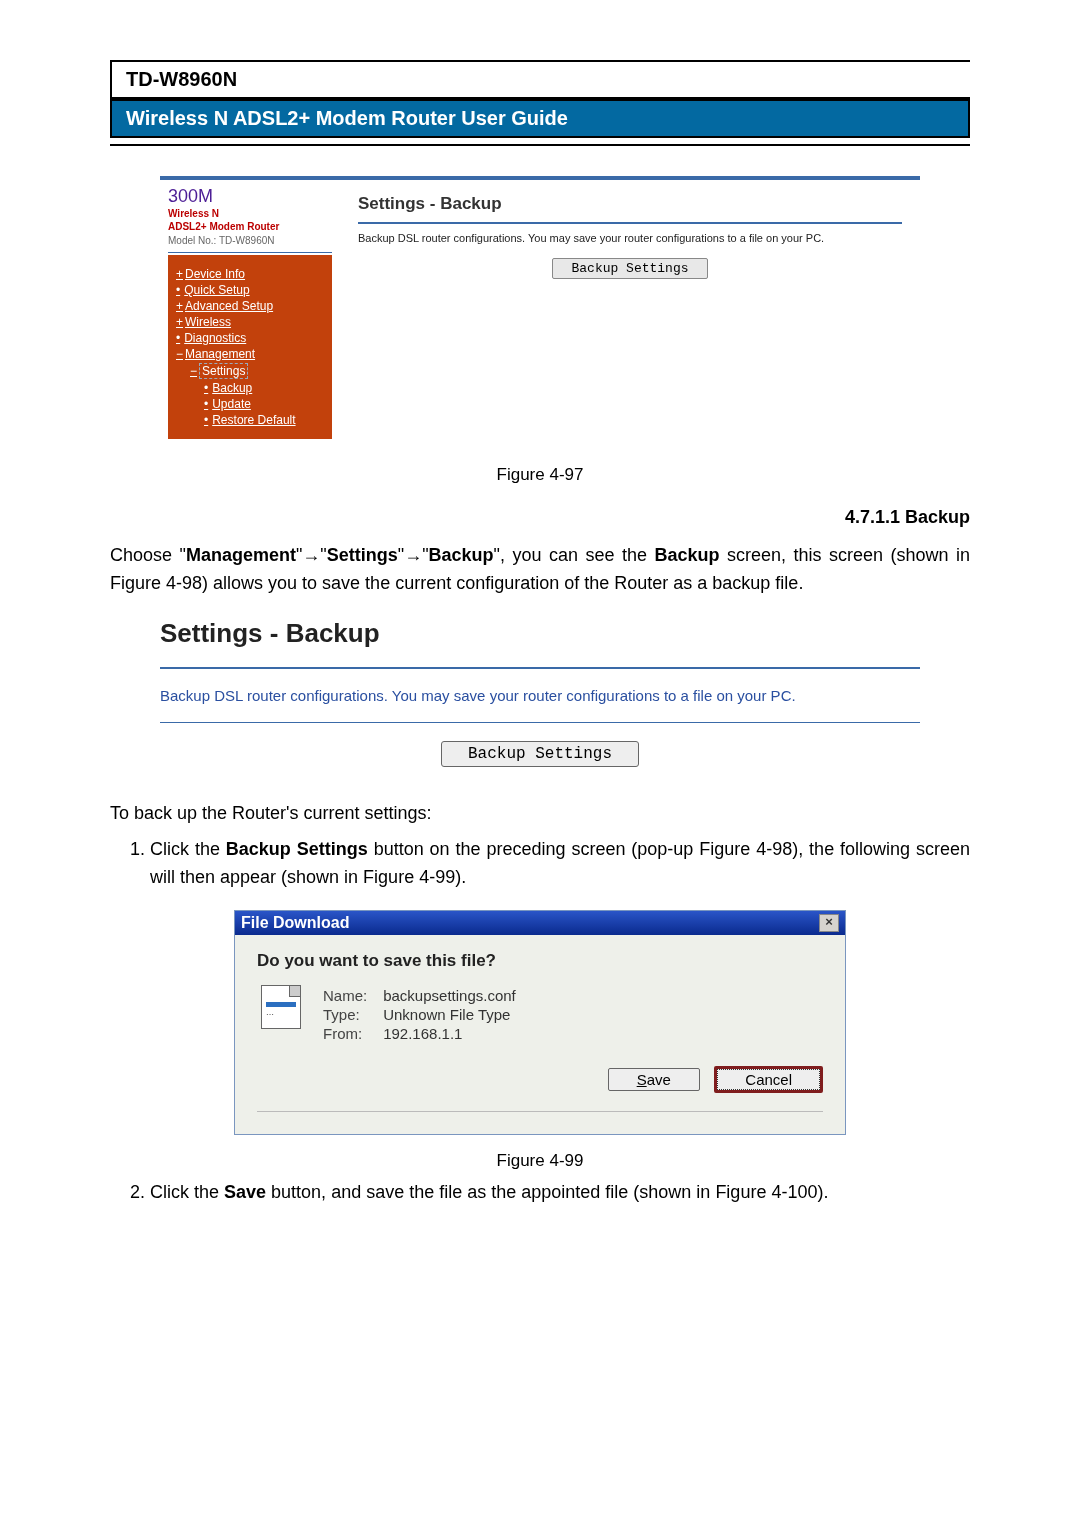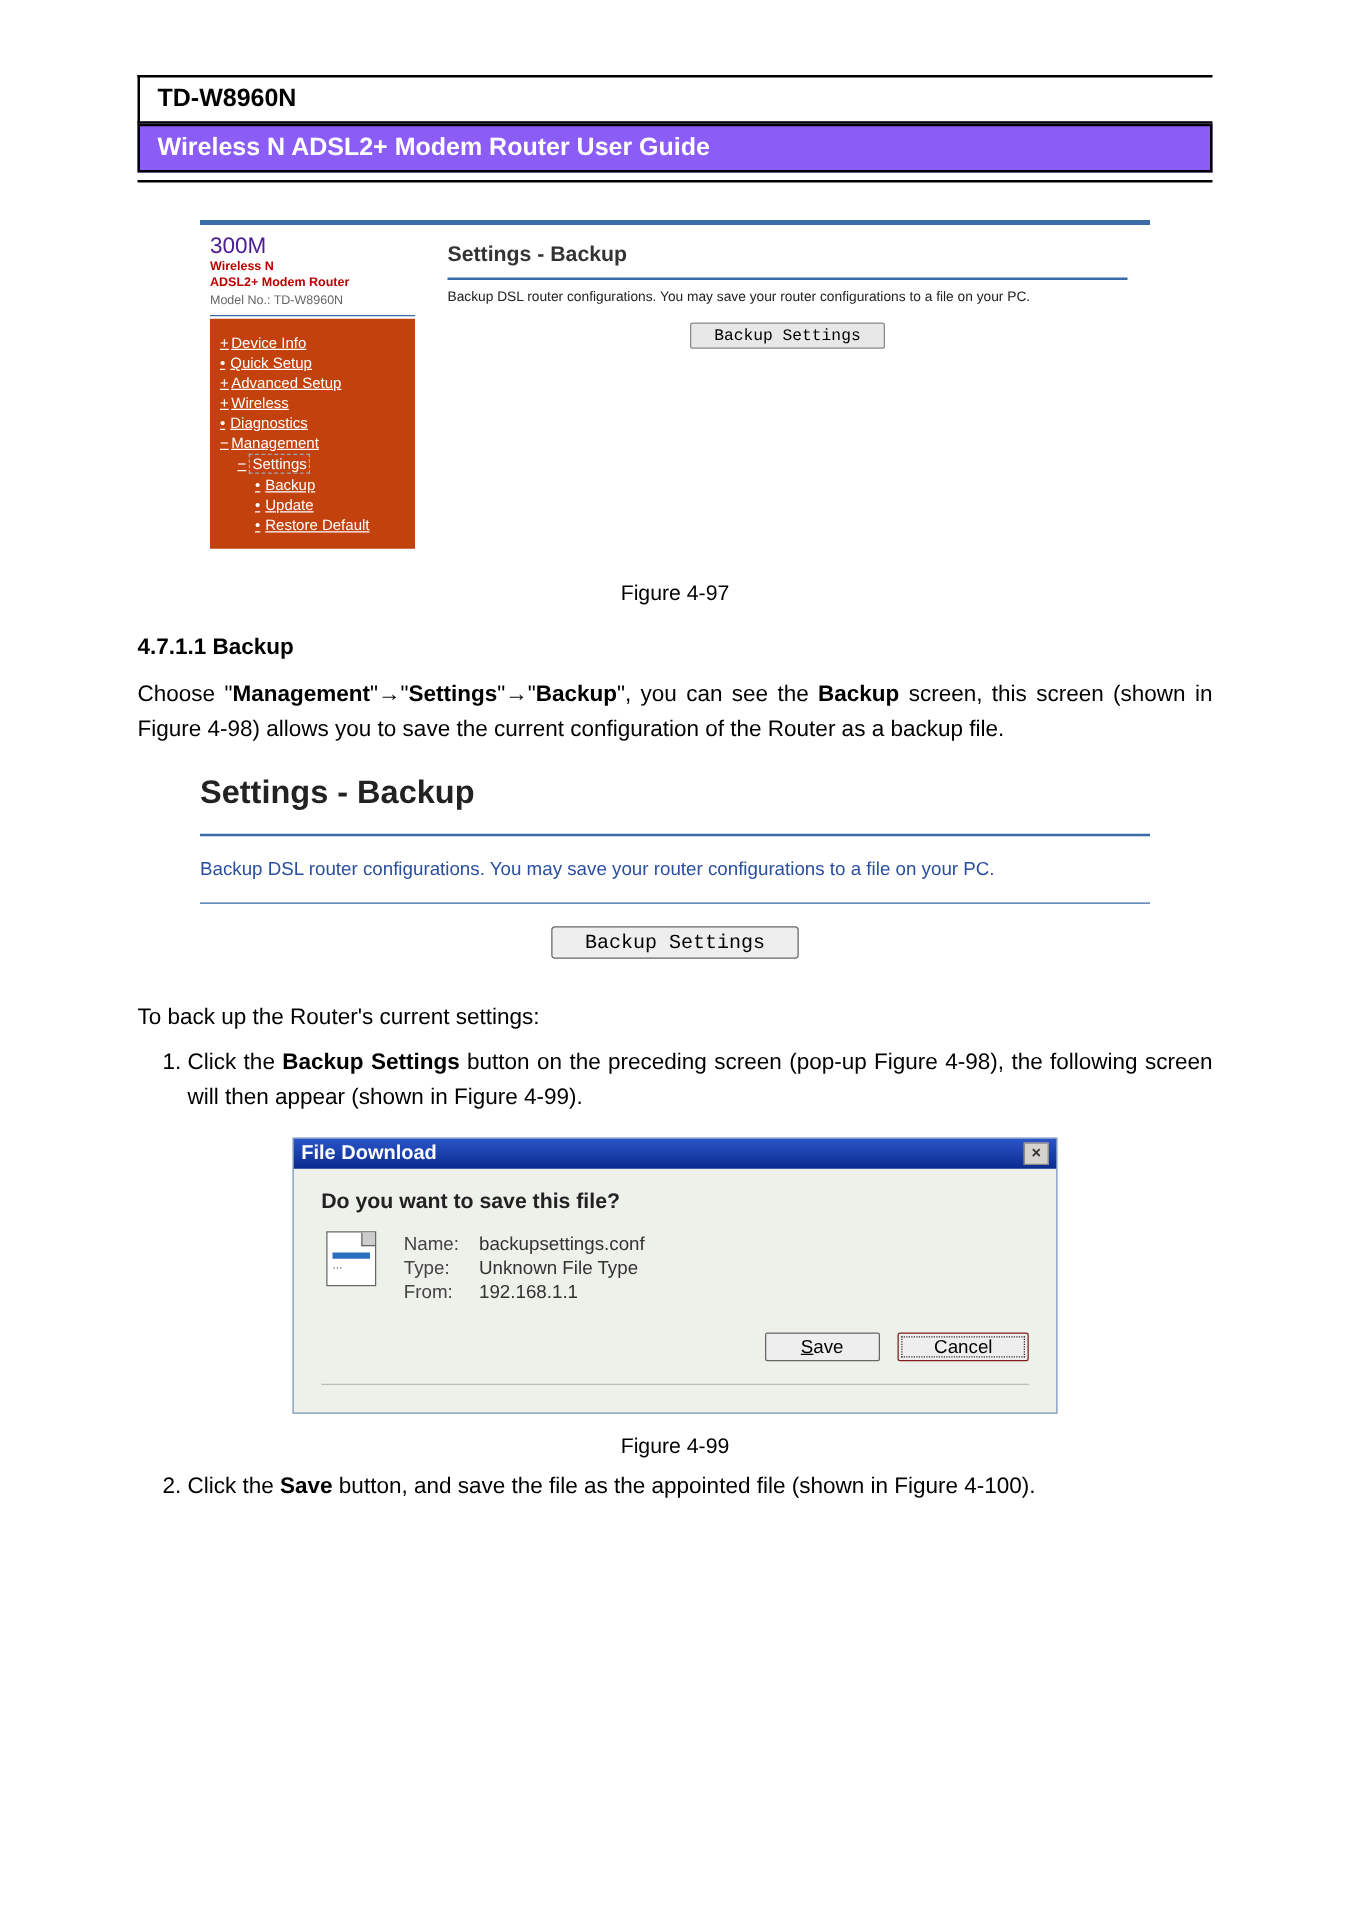--- a/index.html
+++ b/index.html
@@ -1,19 +1,19 @@
 <!DOCTYPE html>
 <html><head>
 <meta charset="utf-8">
 <style>
 html,body{margin:0;padding:0;background:#fff;font-family:Arial,Helvetica,sans-serif;color:#000;}
 .page{width:1080px;height:1527px;margin:0 auto;position:relative;padding:60px 110px 0 110px;box-sizing:border-box;}
 .header-bar{display:flex;align-items:stretch;margin-top:0;flex-direction:column;}
 .header-model{background:#fff;color:#000;font-weight:bold;font-size:20px;padding:6px 14px;border:2px solid #000;border-right:none;}
-.header-title{background:#8b5cf6;color:#fff;font-weight:bold;font-size:20px;padding:6px 14px;flex:1;border:2px solid #000;}
+.header-title{background:#0369a1;color:#fff;font-weight:bold;font-size:20px;padding:6px 14px;flex:1;border:2px solid #000;}
 .hr-under{border-top:2px solid #000;margin-top:6px;}
 
 
 .router-ui{margin:30px auto 0 auto;width:760px;border-top:4px solid #3a6aa8;display:flex;font-size:11px;}
 .router-side{width:180px;background:#fff;padding:6px 8px 10px 8px;box-sizing:border-box;}
 .router-brand{color:#4c1d95;font-weight:normal;font-size:18px;}
 .router-sub{color:#b00;font-weight:bold;font-size:10px;line-height:1.3;}
 .router-model{color:#666;font-size:10px;margin-top:2px;border-bottom:1px solid #3a6aa8;padding-bottom:6px;}
 .router-nav{background:#c2410c;color:#fff;padding:10px 8px;margin-top:2px;font-size:12px;text-decoration:underline;}
 .router-nav div{margin:2px 0;white-space:nowrap;}
@@ -26,21 +26,21 @@
 .router-nav .lvl3::before{content:"•";margin-right:4px;}
 .nav-sel{border:1px dashed #9ab;padding:0 2px;display:inline-block;}
 .router-main{flex:1;background:#fff;padding:14px 18px;}
 .router-h{color:#333;font-weight:bold;font-size:17px;border-bottom:2px solid #3a6aa8;padding-bottom:8px;}
 .router-desc{font-size:11px;margin:8px 0 14px 0;color:#222;}
 .btn-native{display:block;margin:0 auto;background:#e8e8e8;border:1px solid #888;border-radius:2px;padding:2px 18px;font-family:"Courier New",monospace;font-size:13px;}
 
 .fig-caption{text-align:center;font-size:17px;margin:16px 0 8px 0;}
 
 
-.sec-num{font-weight:bold;font-size:18px;margin:22px 0 14px 0;}
+.sec-num{font-weight:bold;font-size:18px;margin:22px 0 14px 0;text-align:right;}
 .para{font-size:18px;line-height:1.55;text-align:justify;margin:0 0 10px 0;}
 
 
 .settings-panel{margin:14px auto 0 auto;width:760px;}
 .settings-h{font-weight:bold;font-size:26px;color:#222;border-bottom:2px solid #3a6aa8;padding:6px 0 18px 0;}
 .settings-desc{color:#2a4fa0;font-size:15px;border-bottom:1px solid #3a6aa8;padding:18px 0;}
 .settings-btnrow{padding:18px 0;}
 .btn-native2{display:block;margin:0 auto;background:#eee;border:1px solid #666;border-radius:3px;padding:3px 26px;font-family:"Courier New",monospace;font-size:16px;}
 
 .bold-line{font-weight:normal;font-size:18px;margin:18px 0 12px 0;}
@@ -56,21 +56,21 @@
 .dlg-row{display:flex;align-items:flex-start;}
 .dlg-icon{width:38px;height:42px;border:1px solid #666;background:#fff;position:relative;margin-right:22px;margin-left:4px;}
 .dlg-icon::before{content:"";position:absolute;top:0;right:0;width:10px;height:10px;background:#ccc;border-left:1px solid #666;border-bottom:1px solid #666;}
 .dlg-icon .bar{position:absolute;left:4px;right:4px;top:16px;height:5px;background:#2b6fc0;}
 .dlg-icon .txt{position:absolute;left:4px;top:24px;font-size:8px;color:#444;}
 .dlg-meta{font-size:15px;color:#333;}
 .dlg-meta div{margin:2px 0;}
 .dlg-meta .lab{display:inline-block;width:56px;color:#444;}
 .dlg-btns{text-align:right;margin-top:22px;}
 .dlg-btn{display:inline-block;background:#eee;border:1px solid #666;border-radius:2px;padding:2px 28px;font-size:15px;margin-left:10px;}
-.dlg-btn.focus{outline:1px dotted #333;outline-offset:-4px;border:1px solid #7f1d1d;}
+.dlg-btn.focus{outline:1px dotted #333;outline-offset:-4px;border:3px solid #7f1d1d;}
 .underline-first::first-letter{text-decoration:underline;}
 .dlg-hr{border-top:1px solid #bbb;margin-top:18px;}
 
 .page-num{position:absolute;bottom:40px;left:0;right:0;text-align:center;font-size:17px;}
 </style>
 </head>
 <body>
 
 <div class="page">
 

